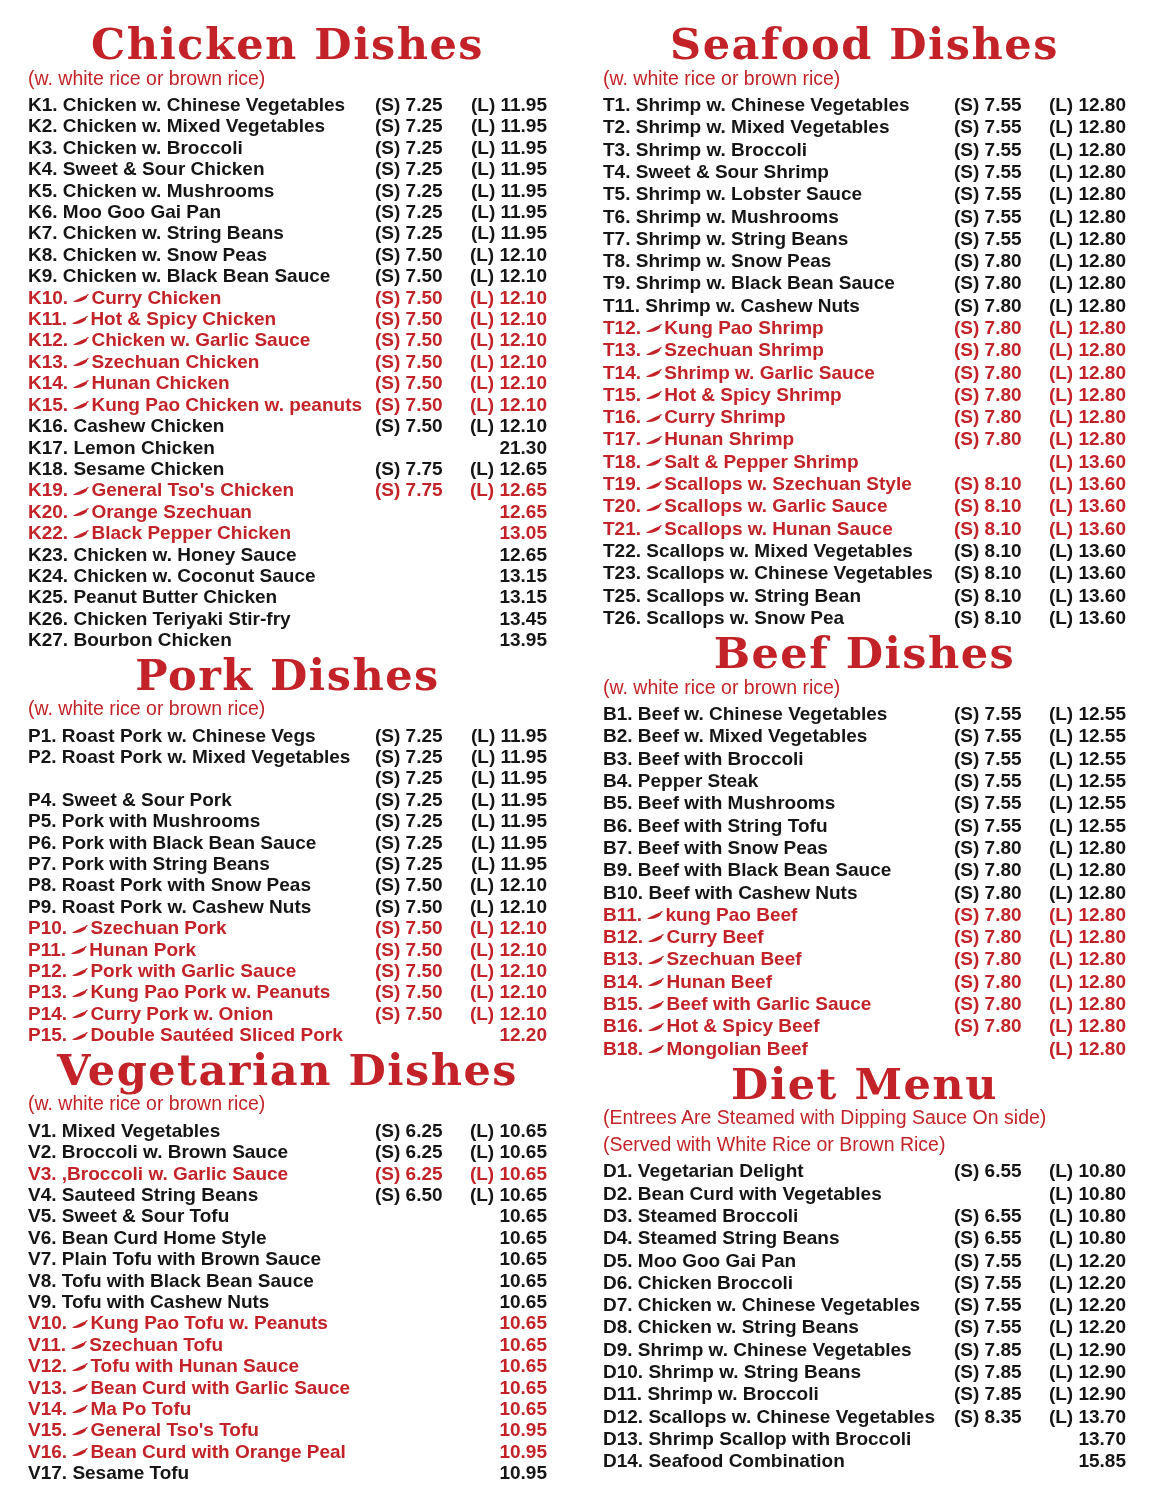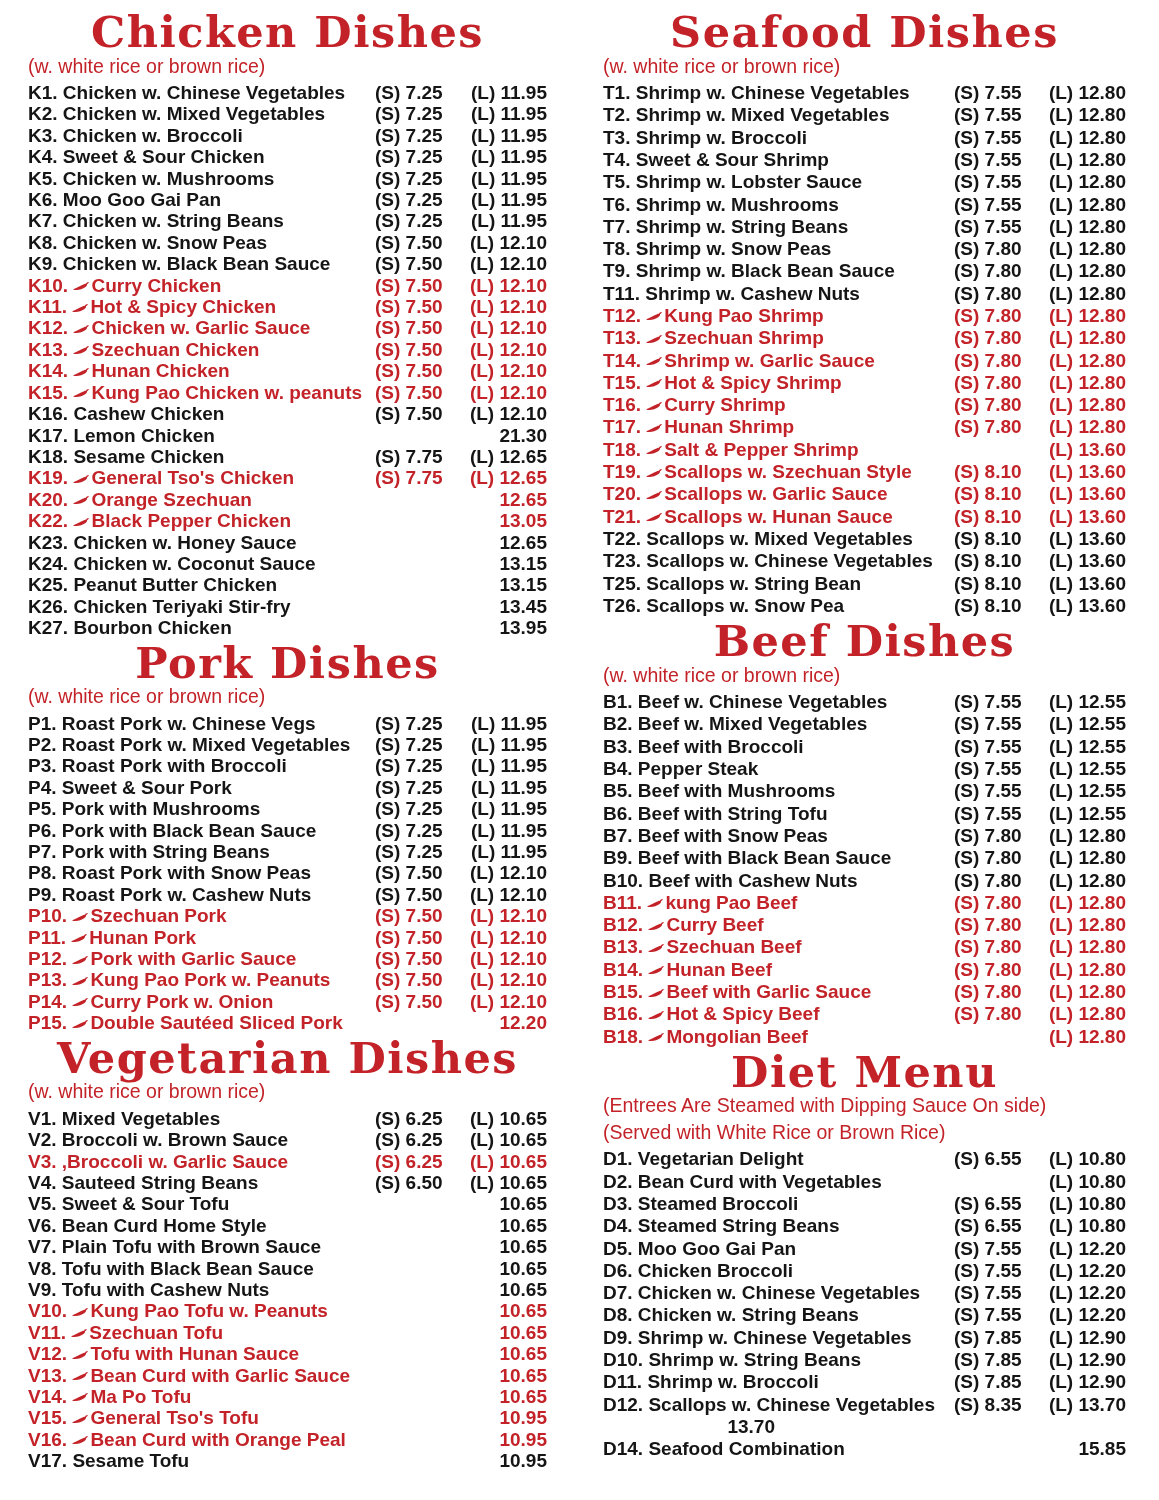--- a/index.html
+++ b/index.html
@@ -1,18 +1,18 @@
 <!DOCTYPE html>
 <html style="--accent: #c32328;"><head>
 <meta charset="utf-8">
 <style>
   html,body{margin:0;padding:0;background:#ffffff;}
   body{width:1159px;height:1500px;overflow:hidden;font-family:"Liberation Sans",sans-serif;}
   .page{display:grid;grid-template-columns:580px 579px;width:1159px;}
-  .col{box-sizing:border-box;padding-top:8px;}
+  .col{box-sizing:border-box;padding-top:20px;}
   .col-left{padding-left:28px;padding-right:33px;}
   .col-right{padding-left:23px;padding-right:33px;}
   .sec-title{
     font-family:"DejaVu Serif",serif;font-weight:bold;
     color:var(--accent,#c32328);text-align:center;
     font-size:43px;line-height:1.06;letter-spacing:1.5px;margin-top:2px;
   }
   .sec-sub{
     color:var(--accent,#c32328);text-align:left;
     font-size:19.5px;font-weight:400;line-height:1.1;margin-bottom:5px;white-space:nowrap;
@@ -191,21 +191,20 @@
           <span class="iname"><span class="code">P1. </span><span class="nm">Roast Pork w. Chinese Vegs</span></span>
           <span class="ps">(S) 7.25</span>
           <span class="pl">(L) 11.95</span>
         </div>
         <div class="item">
           <span class="iname"><span class="code">P2. </span><span class="nm">Roast Pork w. Mixed Vegetables</span></span>
           <span class="ps">(S) 7.25</span>
           <span class="pl">(L) 11.95</span>
         </div>
         <div class="item">
-          <span class="iname"><span class="code">P3. </span><span class="nm">Roast Pork with Broccoli</span></span>
           <span class="ps">(S) 7.25</span>
           <span class="pl">(L) 11.95</span>
         </div>
         <div class="item">
           <span class="iname"><span class="code">P4. </span><span class="nm">Sweet &amp; Sour Pork</span></span>
           <span class="ps">(S) 7.25</span>
           <span class="pl">(L) 11.95</span>
         </div>
         <div class="item">
           <span class="iname"><span class="code">P5. </span><span class="nm">Pork with Mushrooms</span></span>
@@ -680,20 +679,21 @@
           <span class="iname"><span class="code">D11. </span><span class="nm">Shrimp w. Broccoli</span></span>
           <span class="ps">(S) 7.85</span>
           <span class="pl">(L) 12.90</span>
         </div>
         <div class="item">
           <span class="iname"><span class="code">D12. </span><span class="nm">Scallops w. Chinese Vegetables</span></span>
           <span class="ps">(S) 8.35</span>
           <span class="pl">(L) 13.70</span>
         </div>
         <div class="item">
+          <span class="iname"><span class="code">D13. </span><span class="nm">Shrimp Scallop with Broccoli</span></span>
           <span class="ps"></span>
           <span class="pl">13.70</span>
         </div>
         <div class="item">
           <span class="iname"><span class="code">D14. </span><span class="nm">Seafood Combination</span></span>
           <span class="ps"></span>
           <span class="pl">15.85</span>
         </div>
       </div>
     </div>

